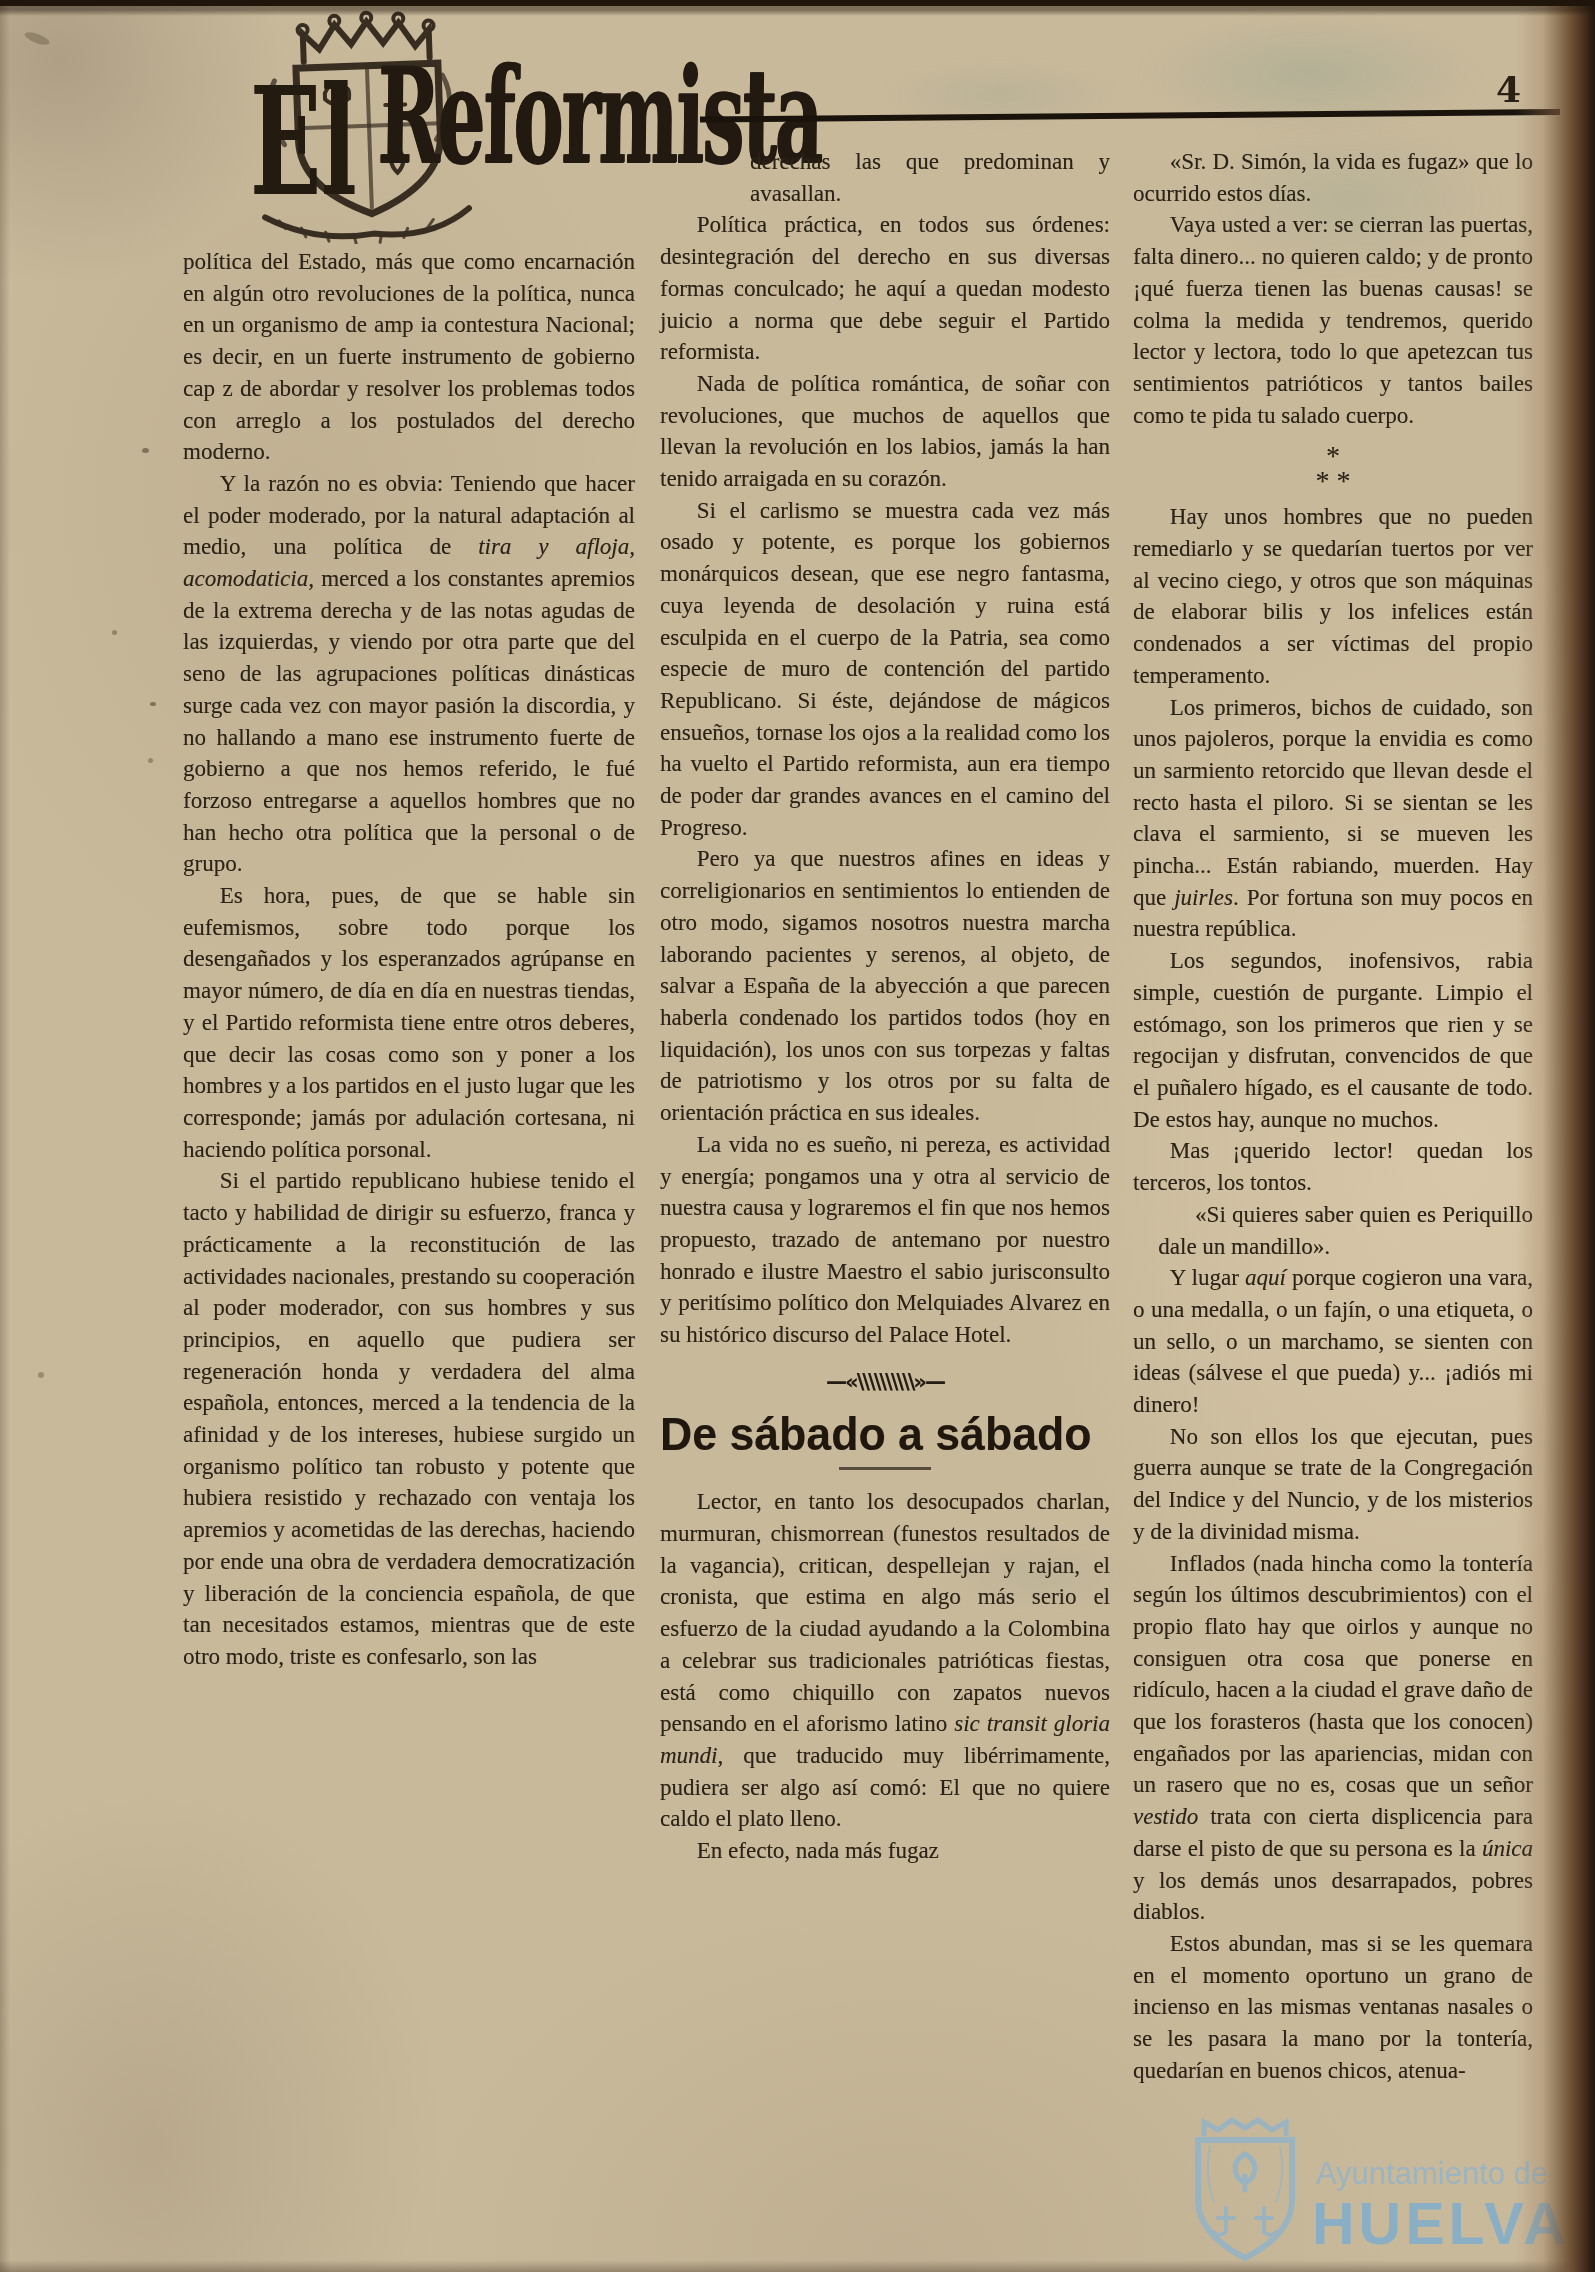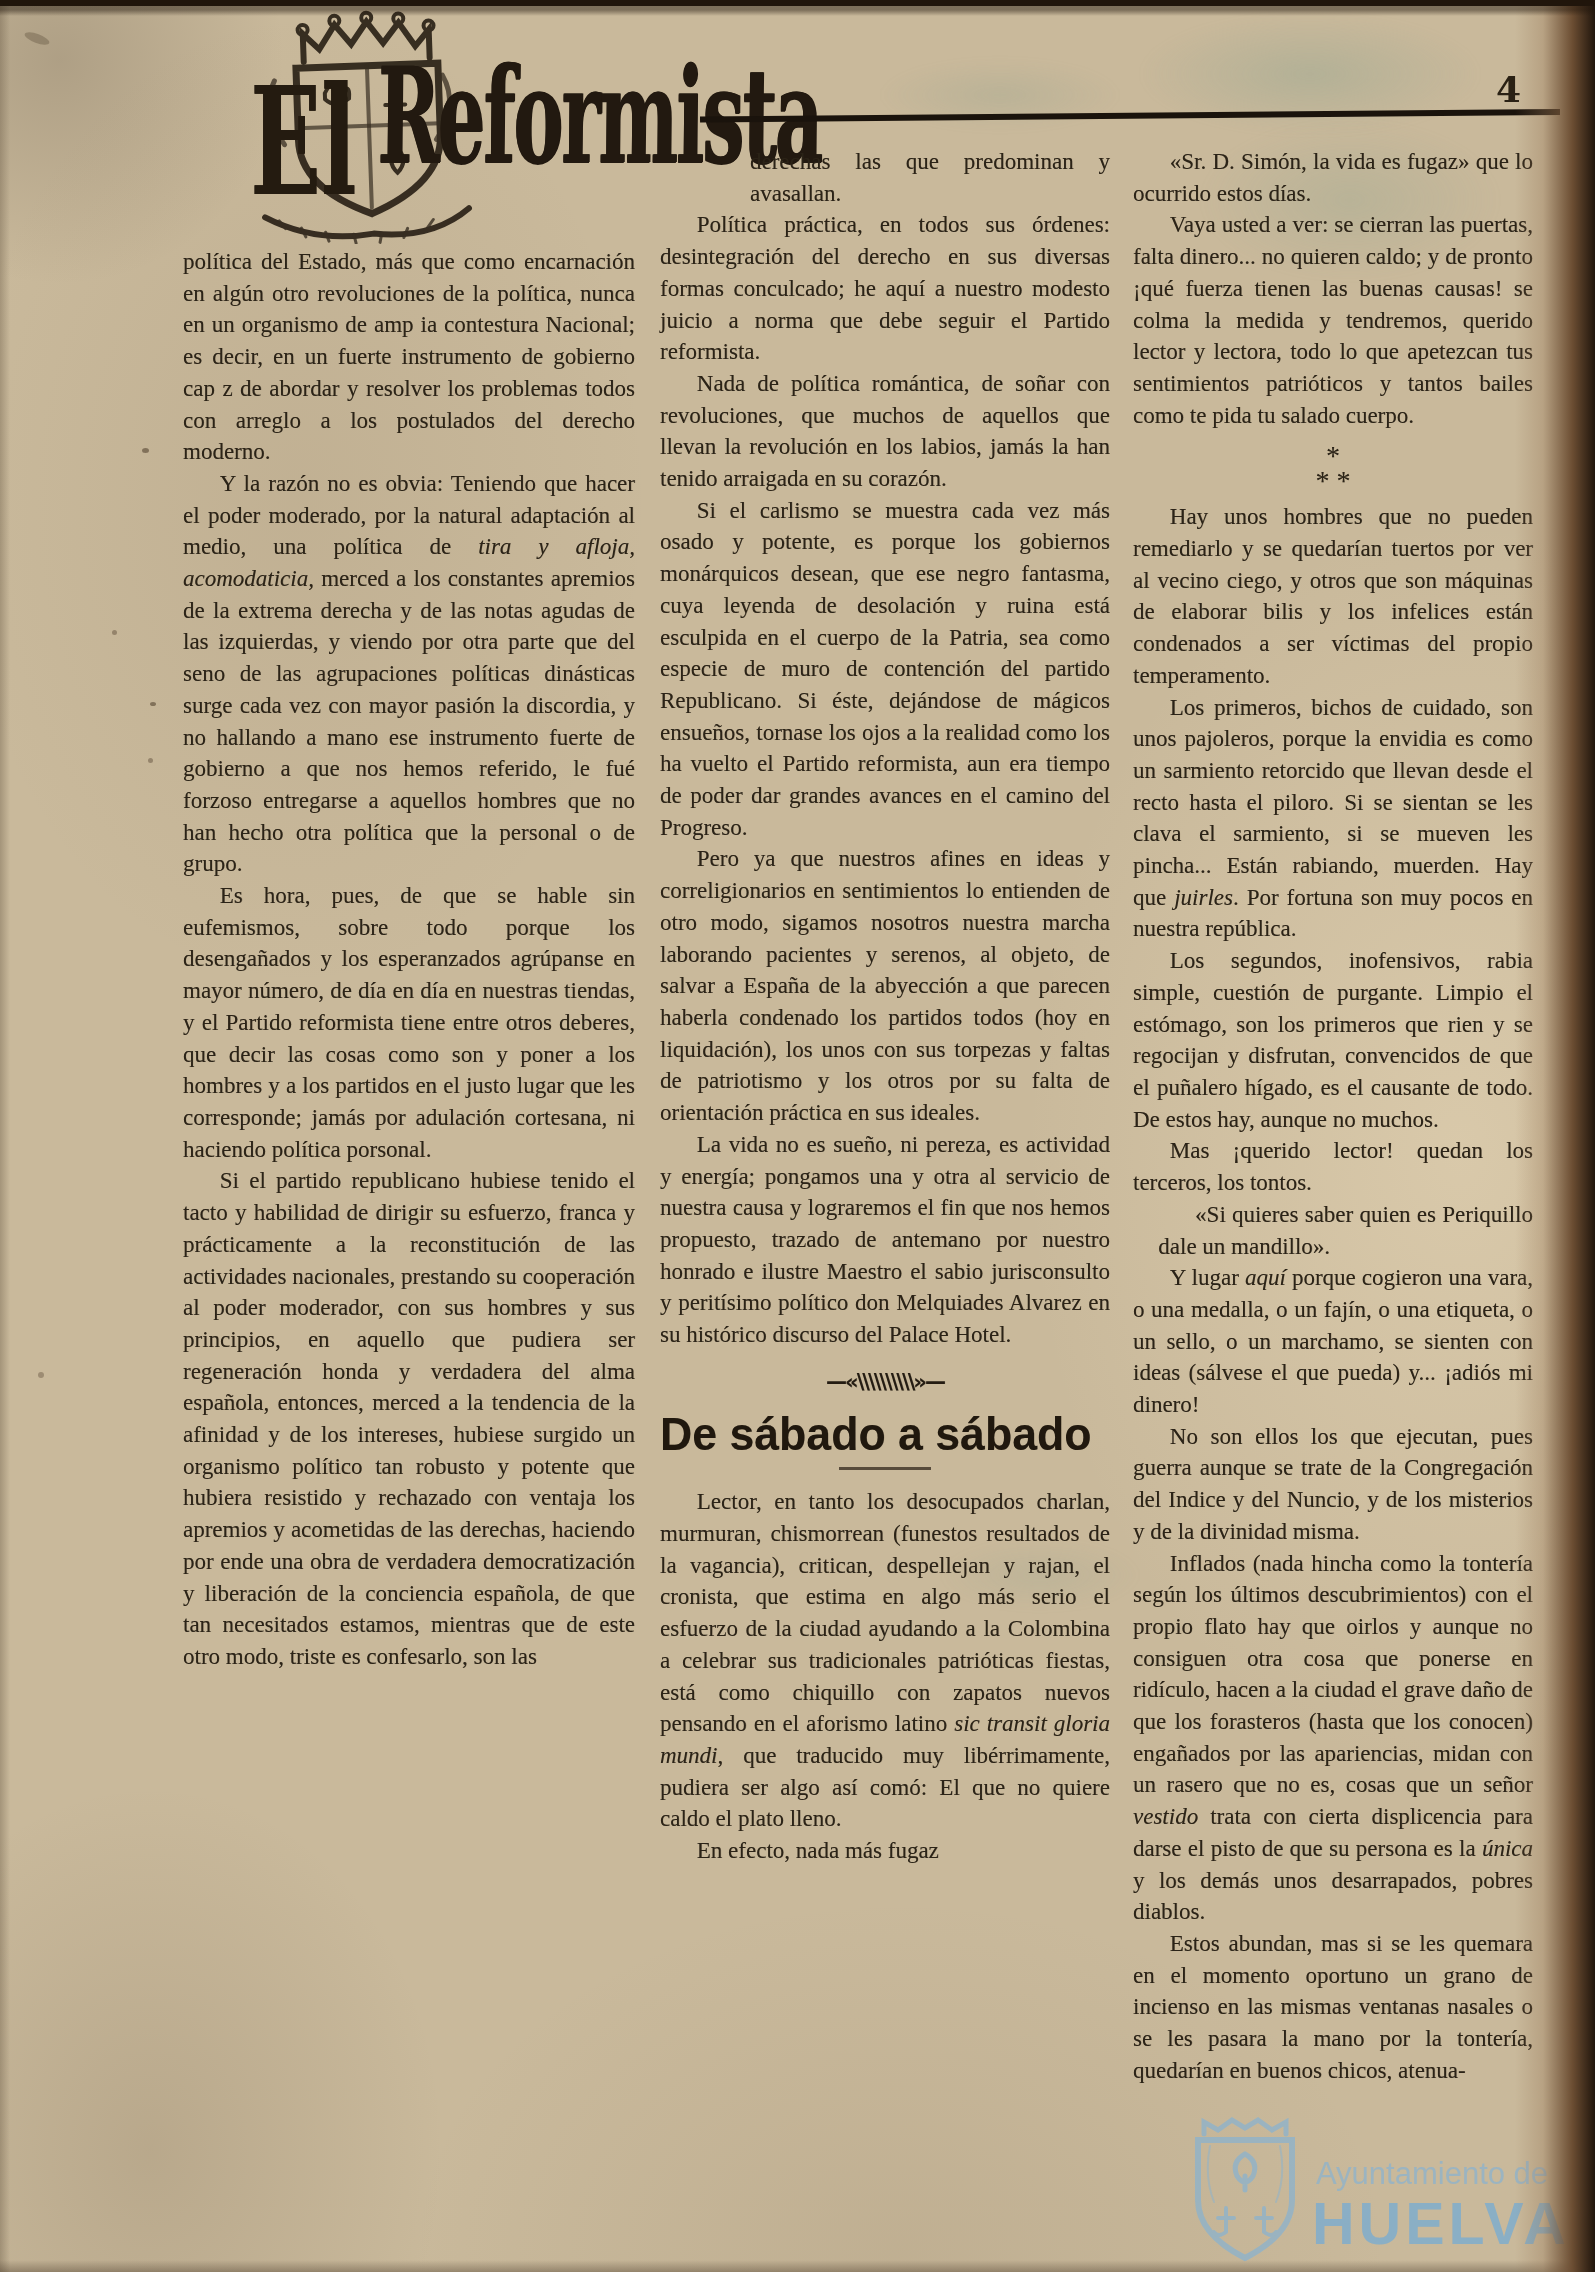--- a/index.html
+++ b/index.html
@@ -117,21 +117,21 @@
   <section class="col col1">
       <p class="par"><span>política del Estado, más que como encarnación en algún otro revoluciones de la política, nunca en un organismo de amp ia contestura Nacional; es decir, en un fuerte instrumento de gobierno cap z de abordar y resolver los problemas todos con arreglo a los postulados del derecho moderno.</span></p>
       <p class="par ind"><span>Y la razón no es obvia: Teniendo que hacer el poder moderado, por la natural adaptación al medio, una política de </span><span class="it">tira y afloja, acomodaticia,</span><span> merced a los constantes apremios de la extrema derecha y de las notas agudas de las izquierdas, y viendo por otra parte que del seno de las agrupaciones políticas dinásticas surge cada vez con mayor pasión la discordia, y no hallando a mano ese instrumento fuerte de gobierno a que nos hemos referido, le fué forzoso entregarse a aquellos hombres que no han hecho otra política que la personal o de grupo.</span></p>
       <p class="par ind"><span>Es hora, pues, de que se hable sin eufemismos, sobre todo porque los desengañados y los esperanzados agrúpanse en mayor número, de día en día en nuestras tiendas, y el Partido reformista tiene entre otros deberes, que decir las cosas como son y poner a los hombres y a los partidos en el justo lugar que les corresponde; jamás por adulación cortesana, ni haciendo política porsonal.</span></p>
       <p class="par ind"><span>Si el partido republicano hubiese tenido el tacto y habilidad de dirigir su esfuerzo, franca y prácticamente a la reconstitución de las actividades nacionales, prestando su cooperación al poder moderador, con sus hombres y sus principios, en aquello que pudiera ser regeneración honda y verdadera del alma española, entonces, merced a la tendencia de la afinidad y de los intereses, hubiese surgido un organismo político tan robusto y potente que hubiera resistido y rechazado con ventaja los apremios y acometidas de las derechas, haciendo por ende una obra de verdadera democratización y liberación de la conciencia española, de que tan necesitados estamos, mientras que de este otro modo, triste es confesarlo, son las</span></p>
     </section>
 
   <section class="col col2">
     <div>
         <p class="par shift"><span>derechas las que predominan y avasallan.</span></p>
-        <p class="par ind"><span>Política práctica, en todos sus órdenes: desintegración del derecho en sus diversas formas conculcado; he aquí a nuestro modesto juicio a norma que debe seguir el Partido reformista.</span></p>
+        <p class="par ind"><span>Política práctica, en todos sus órdenes: desintegración del derecho en sus diversas formas conculcado; he aquí a quedan modesto juicio a norma que debe seguir el Partido reformista.</span></p>
         <p class="par ind"><span>Nada de política romántica, de soñar con revoluciones, que muchos de aquellos que llevan la revolución en los labios, jamás la han tenido arraigada en su corazón.</span></p>
         <p class="par ind"><span>Si el carlismo se muestra cada vez más osado y potente, es porque los gobiernos monárquicos desean, que ese negro fantasma, cuya leyenda de desolación y ruina está esculpida en el cuerpo de la Patria, sea como especie de muro de contención del partido Republicano. Si éste, dejándose de mágicos ensueños, tornase los ojos a la realidad como los ha vuelto el Partido reformista, aun era tiempo de poder dar grandes avances en el camino del Progreso.</span></p>
         <p class="par ind"><span>Pero ya que nuestros afines en ideas y correligionarios en sentimientos lo entienden de otro modo, sigamos nosotros nuestra marcha laborando pacientes y serenos, al objeto, de salvar a España de la abyección a que parecen haberla condenado los partidos todos (hoy en liquidación), los unos con sus torpezas y faltas de patriotismo y los otros por su falta de orientación práctica en sus ideales.</span></p>
         <p class="par ind"><span>La vida no es sueño, ni pereza, es actividad y energía; pongamos una y otra al servicio de nuestra causa y lograremos el fin que nos hemos propuesto, trazado de antemano por nuestro honrado e ilustre Maestro el sabio jurisconsulto y peritísimo político don Melquiades Alvarez en su histórico discurso del Palace Hotel.</span></p>
       </div>
     <div class="squiggle">—«\\\\\\\\\\»—</div>
     <h2 class="headline">De sábado a sábado</h2>
     <div class="headline-underline"></div>
     <div>
         <p class="par ind"><span>Lector, en tanto los desocupados charlan, murmuran, chismorrean (funestos resultados de la vagancia), critican, despellejan y rajan, el cronista, que estima en algo más serio el esfuerzo de la ciudad ayudando a la Colombina a celebrar sus tradicionales patrióticas fiestas, está como chiquillo con zapatos nuevos pensando en el aforismo latino </span><span class="it">sic transit gloria mundi</span><span>, que traducido muy libérrimamente, pudiera ser algo así comó: El que no quiere caldo el plato lleno.</span></p>

